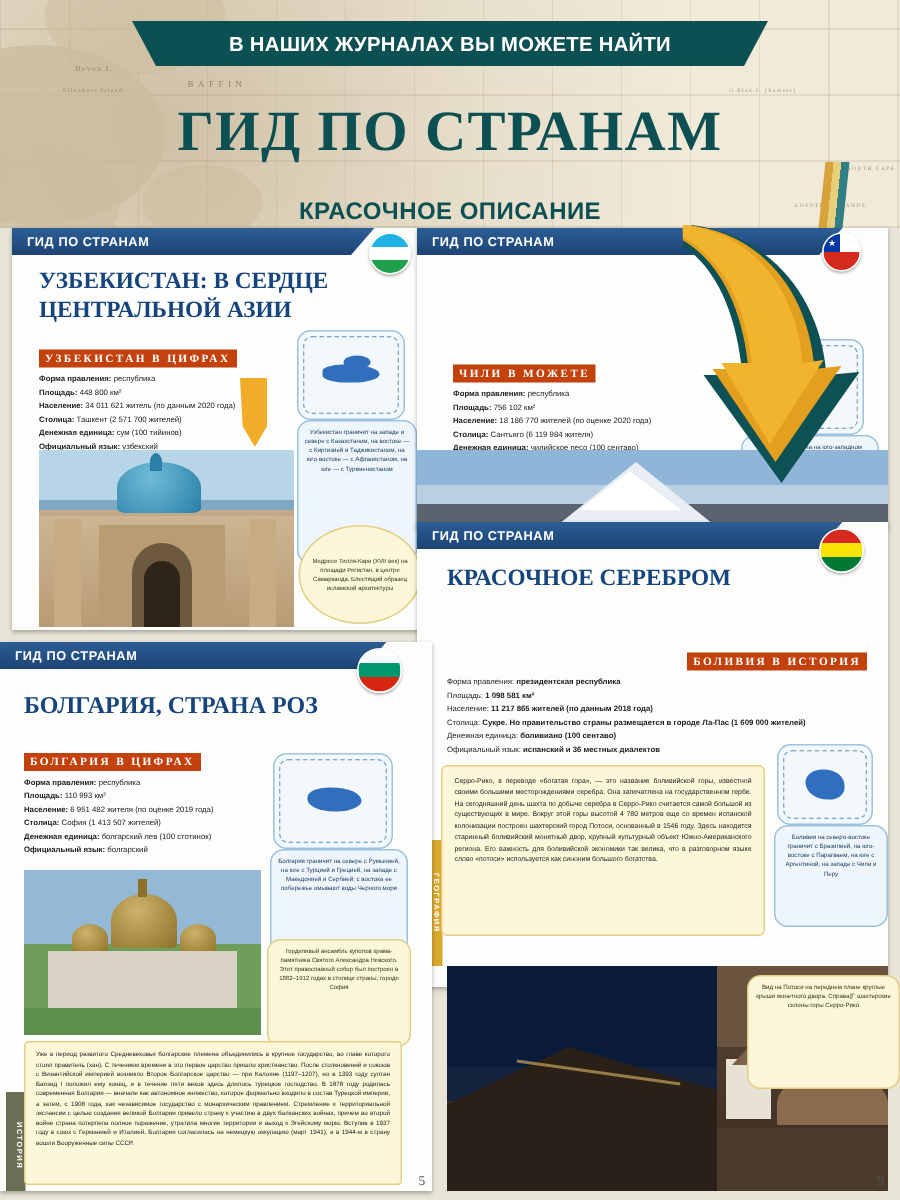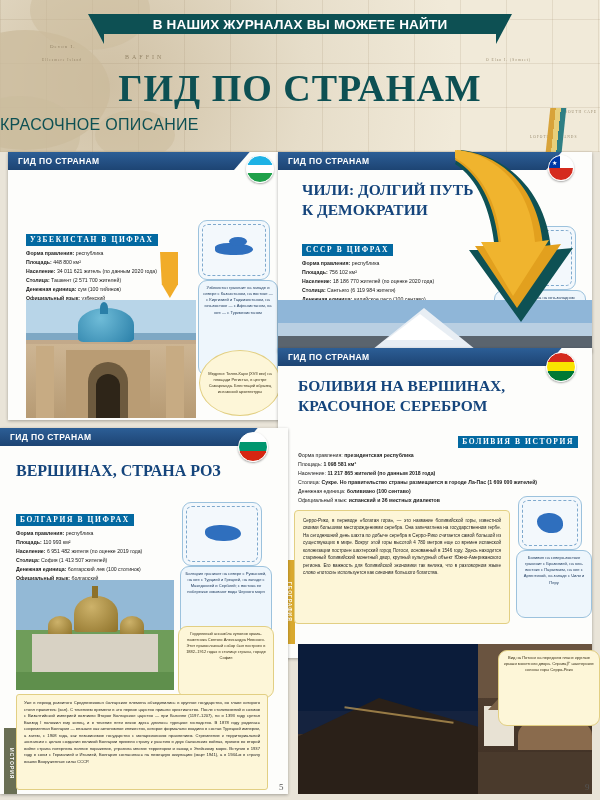--- a/index.html
+++ b/index.html
@@ -15,46 +15,46 @@
     background:
       linear-gradient(180deg,#0e4f52 0 0) no-repeat 0 0/0 0,
       repeating-linear-gradient(90deg,rgba(160,140,110,.18) 0 1px,transparent 1px 46px),
       repeating-linear-gradient(0deg,rgba(160,140,110,.18) 0 1px,transparent 1px 44px),
       radial-gradient(circle at 18% 55%,#cfc0a4 0%,#e6ddc9 40%,#f1ead9 70%),
       #ece4d2;
   }
   .hero .landmass{position:absolute;border-radius:50%;background:#cbbb9c;opacity:.75;}
   .hero .mapword{position:absolute;font-family:"Liberation Serif",serif;color:#8a7a5d;
     letter-spacing:1px;opacity:.85;white-space:nowrap;}
-  .ribbon{position:absolute;left:104px;top:14px;width:392px;height:20px;background:#0d5053;
+  .ribbon{position:absolute;left:104px;top:14px;width:392px;height:30px;background:#0d5053;
     color:#fff;display:flex;align-items:center;justify-content:center;
     font-size:13.5px;font-weight:bold;letter-spacing:.2px;}
   .ribbon:before,.ribbon:after{content:"";position:absolute;top:0;border-style:solid;}
   .ribbon:before{left:-16px;border-width:0 16px 30px 0;border-color:transparent #0d5053 transparent transparent;}
   .ribbon:after{right:-16px;border-width:30px 16px 0 0;border-color:#0d5053 transparent transparent transparent;}
   .hero h1{position:absolute;left:0;right:0;top:66px;margin:0;text-align:center;
     font-family:"Liberation Serif",serif;font-size:38px;font-weight:bold;color:#0d5053;
     letter-spacing:1px;}
-  .hero h2{position:absolute;left:0;right:0;top:116px;margin:0;
-    font-size:16px;font-weight:normal;color:#0d5053;letter-spacing:.3px;}
+  .hero h2{position:absolute;left:0;right:0;top:116px;margin:17px;text-align:center;
+    font-size:16px;font-weight:bold;color:#0d5053;letter-spacing:.3px;}
   .hero .flagstrip{position:absolute;right:36px;top:108px;width:16px;height:44px;
     background:linear-gradient(90deg,#d8a33a 0 34%,#e8cf7a 34% 66%,#2f7f84 66% 100%);
     transform:skewX(-6deg);}
 
   
   .card{position:absolute;background:#fdfdfb;box-shadow:0 1px 3px rgba(0,0,0,.3);overflow:hidden;}
   .cardbar{position:relative;height:18px;background:linear-gradient(180deg,#2c5e96,#1d4473);
     color:#fff;font-size:8.5px;font-weight:bold;letter-spacing:.4px;
     display:flex;align-items:center;padding-left:10px;}
   .cardbar.slant:after{content:"";position:absolute;right:0;top:0;height:100%;width:46px;
     background:#fdfdfb;clip-path:polygon(34% 0,100% 0,100% 100%,0 100%);}
   .flagdot{position:absolute;border-radius:50%;border:1.5px solid #fff;overflow:hidden;
     box-shadow:0 1px 2px rgba(0,0,0,.35);}
   .ctitle{font-family:"Liberation Serif",serif;color:#15457c;font-weight:bold;}
-  .factshead{display:inline-block;background:#0369a1;color:#fff;font-size:7.5px;font-weight:bold;
+  .factshead{display:inline-block;background:#c2410c;color:#fff;font-size:7.5px;font-weight:bold;
     letter-spacing:1.6px;padding:1.5px 4px;font-family:"Liberation Serif",serif;}
   .facts{font-size:5.2px;line-height:1.72;color:#1a1a1a;margin-top:3px;}
   .facts b{font-weight:bold;}
   .facts .lbl{color:#222;}
   .body-txt{font-size:4.6px;line-height:1.62;color:#222;text-align:justify;}
 
   
   .note{position:absolute;background:#eef6fc;border:1px solid #9cc2dd;border-radius:9px;
     font-size:4.6px;line-height:1.5;color:#19375c;text-align:center;padding:4px 4px;}
   .note.cream{background:#fdf6d8;border-color:#e2cf83;color:#3a3119;}
@@ -93,20 +93,24 @@
     <h2>КРАСОЧНОЕ ОПИСАНИЕ</h2>
     <div class="flagstrip"></div>
   </div>
 
   <div class="card" style="left:8px;top:152px;width:272px;height:268px;">
     <div class="cardbar slant">
       <span>ГИД ПО СТРАНАМ</span>
     </div>
     <div class="flagdot" style="right:6px;top:3px;width:26px;height:26px;
         background:linear-gradient(180deg,#1eb2e5 0 33%,#fff 33% 66%,#1fa14b 66% 100%);"></div>
+    <div class="ctitle" style="position:absolute;left:18px;top:26px;font-size:15.5px;line-height:1.25;">
+      <div>УЗБЕКИСТАН: В СЕРДЦЕ</div>
+      <div>ЦЕНТРАЛЬНОЙ АЗИИ</div>
+    </div>
 
     <div style="position:absolute;left:18px;top:76px;width:150px;">
       <div class="factshead">УЗБЕКИСТАН В ЦИФРАХ</div>
       <div class="facts">
         <div><b class="lbl">Форма правления:</b> <span>республика</span></div>
         <div><b class="lbl">Площадь:</b> <span>448 800 км²</span></div>
         <div><b class="lbl">Население:</b> <span>34 011 621 житель (по данным 2020 года)</span></div>
         <div><b class="lbl">Столица:</b> <span>Ташкент (2 571 700 жителей)</span></div>
         <div><b class="lbl">Денежная единица:</b> <span>сум (100 тийинов)</span></div>
         <div><b class="lbl">Официальный язык:</b> <span>узбекский</span></div>
@@ -146,27 +150,23 @@
   <div class="card" style="left:278px;top:152px;width:314px;height:200px;">
     <div class="cardbar slant">
       <span>ГИД ПО СТРАНАМ</span>
     </div>
     <div class="flagdot" style="right:18px;top:3px;width:24px;height:24px;
         background:linear-gradient(180deg,#fff 0 50%,#d52b1e 50% 100%);">
       <div style="position:absolute;left:0;top:0;width:11px;height:12px;background:#0039a6;"></div>
       <div style="position:absolute;left:3px;top:3.5px;color:#fff;font-size:6px;line-height:6px;">★</div>
     </div>
 
-    <div class="ctitle" style="position:absolute;left:24px;top:28px;font-size:15.5px;line-height:1.28;">
-      <div>ЧИЛИ: ДОЛГИЙ ПУТЬ</div>
-      <div>К ДЕМОКРАТИИ</div>
-    </div>
 
     <div style="position:absolute;left:24px;top:86px;width:180px;">
-      <div class="factshead">СССР В ЦИФРАХ</div>
+      <div class="factshead">ЧИЛИ В МОЖЕТЕ</div>
       <div class="facts">
         <div><b>Форма правления:</b> <span>республика</span></div>
         <div><b>Площадь:</b> <span>756 102 км²</span></div>
         <div><b>Население:</b> <span>18 186 770 жителей (по оценке 2020 года)</span></div>
         <div><b>Столица:</b> <span>Сантьяго (6 119 984 жителя)</span></div>
         <div><b>Денежная единица:</b> <span>чилийское песо (100 сентаво)</span></div>
         <div><b>Официальный язык:</b> <span>испанский</span></div>
       </div>
     </div>
 
@@ -196,21 +196,20 @@
   </svg>
 
   <div class="card" style="left:278px;top:348px;width:314px;height:310px;">
     <div class="cardbar slant">
       <span>ГИД ПО СТРАНАМ</span>
     </div>
     <div class="flagdot" style="right:16px;top:4px;width:28px;height:28px;
        background:linear-gradient(180deg,#d52b1e 0 33%,#f9e300 33% 66%,#007934 66% 100%);"></div>
 
     <div class="ctitle" style="position:absolute;left:20px;top:28px;font-size:15.5px;line-height:1.3;">
-      <div>БОЛИВИЯ НА ВЕРШИНАХ,</div>
       <div>КРАСОЧНОЕ СЕРЕБРОМ</div>
     </div>
 
     <div style="position:absolute;right:14px;top:82px;">
       <div class="factshead">БОЛИВИЯ В ИСТОРИЯ</div>
     </div>
 
     <div class="facts" style="position:absolute;left:20px;top:100px;width:286px;">
       <div><span>Форма правления:</span> <b>президентская республика</b></div>
       <div><span>Площадь:</span> <b>1 098 581 км²</b></div>
@@ -254,24 +253,24 @@
   <div class="note" style="left:498px;top:650px;width:92px;height:66px;font-size:4.1px;background:#fdf6d8;border-color:#e2cf83;color:#3a3119;">Вид на Потоси на переднем плане круглые крыши монетного двора. Справа扩 шахтерские склоны горы Серро-Рико</div>
 
   <div class="card" style="left:0px;top:428px;width:288px;height:366px;">
     <div class="cardbar slant">
       <span>ГИД ПО СТРАНАМ</span>
     </div>
     <div class="flagdot" style="right:20px;top:4px;width:28px;height:28px;
        background:linear-gradient(180deg,#fff 0 33%,#00966e 33% 66%,#d62612 66% 100%);"></div>
 
     <div class="ctitle" style="position:absolute;left:16px;top:34px;font-size:16px;">
-      <div>ВЕРШИНАХ, СТРАНА РОЗ</div>
-    </div>
-
-    <div style="position:absolute;left:16px;top:80px;width:160px;">
+      <div>БОЛГАРИЯ, СТРАНА РОЗ</div>
+    </div>
+
+    <div style="position:absolute;left:16px;top:69px;width:160px;">
       <div class="factshead">БОЛГАРИЯ В ЦИФРАХ</div>
       <div class="facts">
         <div><b>Форма правления:</b> <span>республика</span></div>
         <div><b>Площадь:</b> <span>110 993 км²</span></div>
         <div><b>Население:</b> <span>6 951 482 жителя (по оценке 2019 года)</span></div>
         <div><b>Столица:</b> <span>София (1 413 507 жителей)</span></div>
         <div><b>Денежная единица:</b> <span>болгарский лев (100 стотинок)</span></div>
         <div><b>Официальный язык:</b> <span>болгарский</span></div>
       </div>
     </div>

